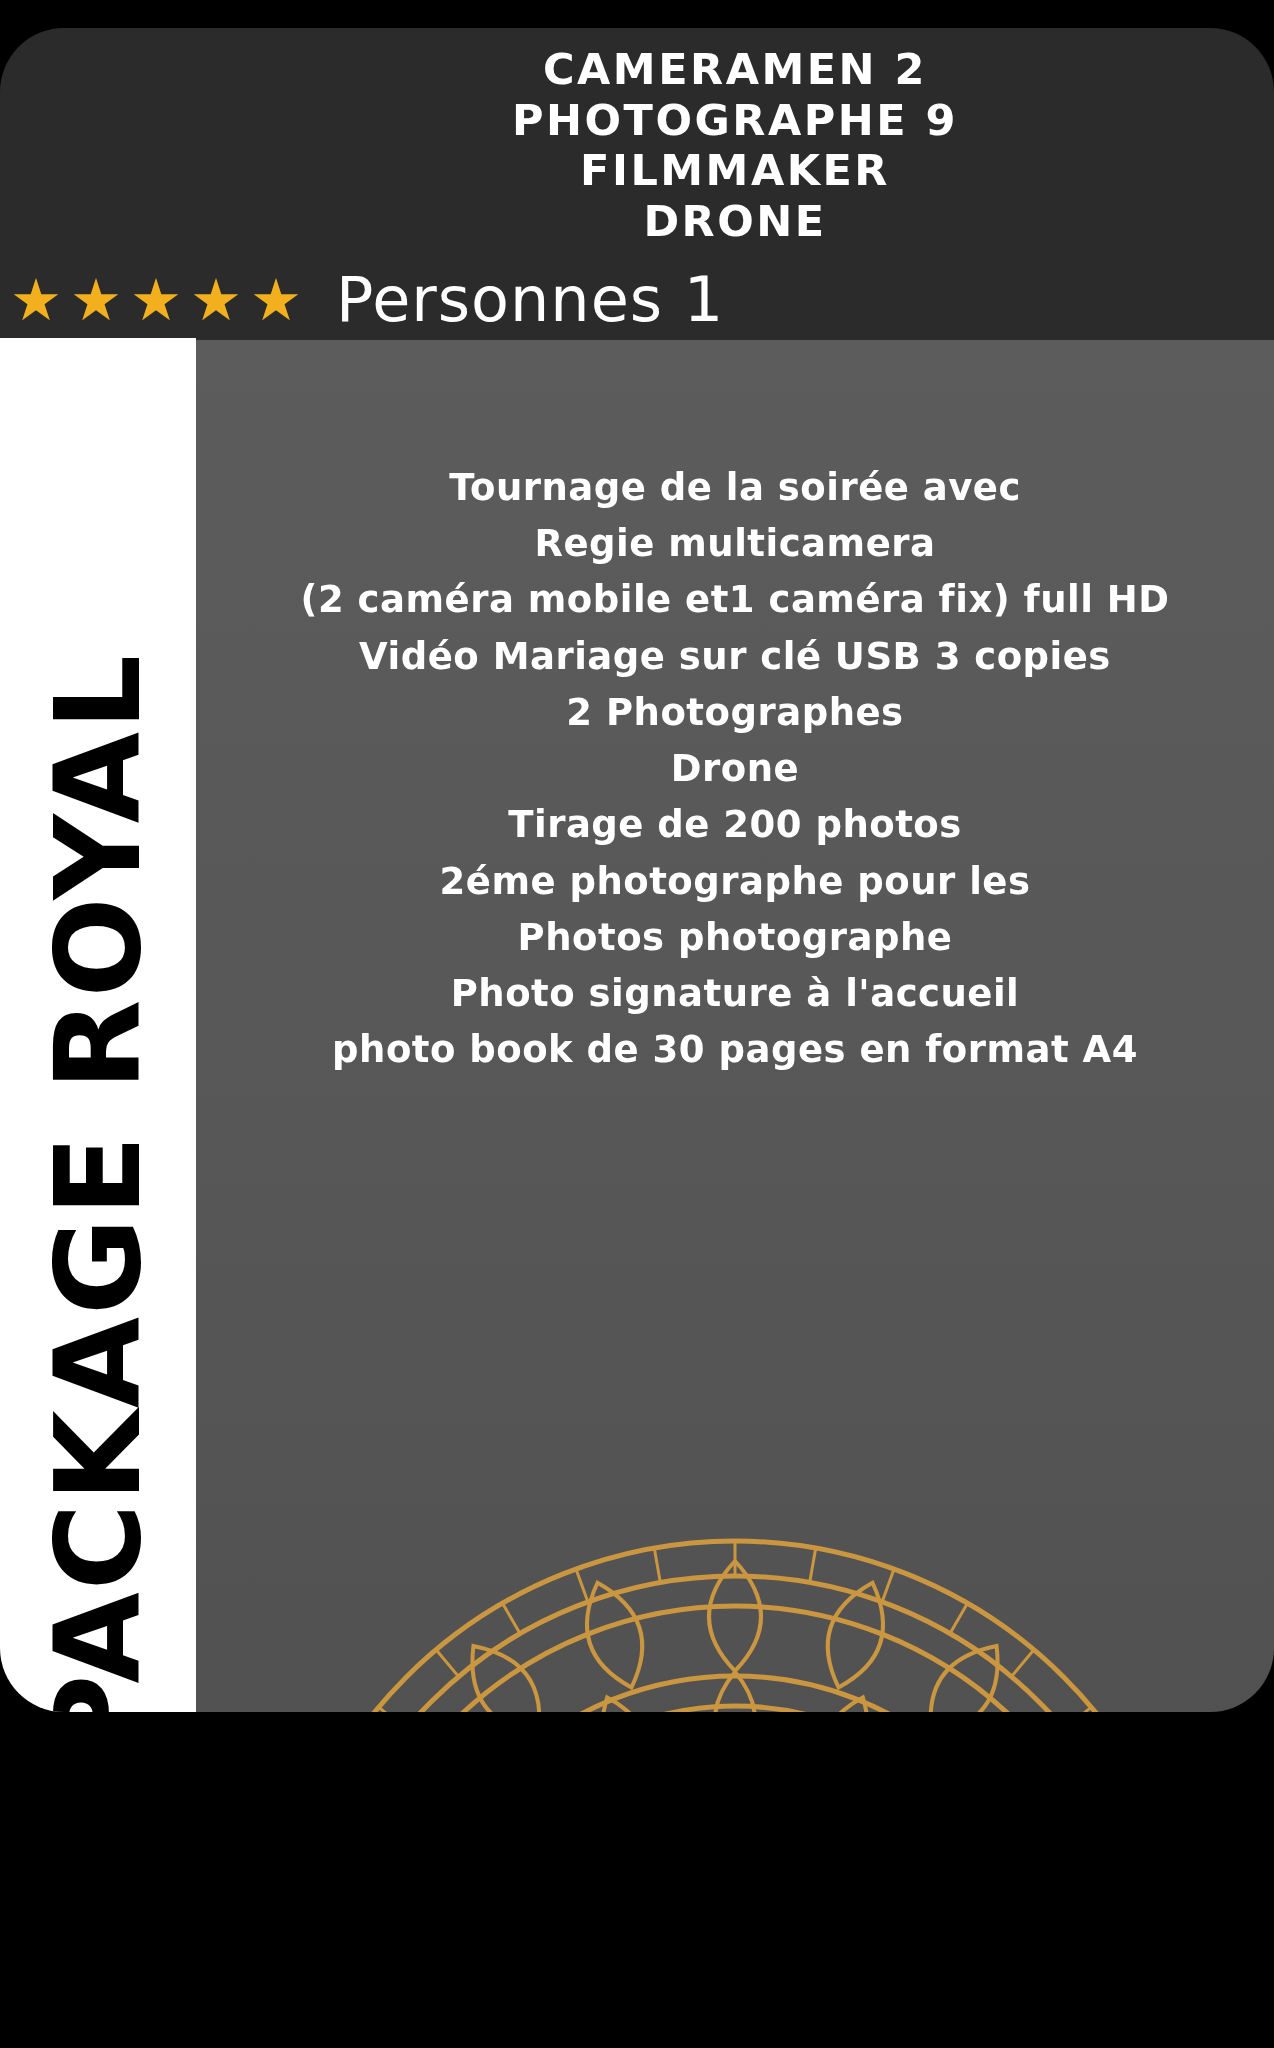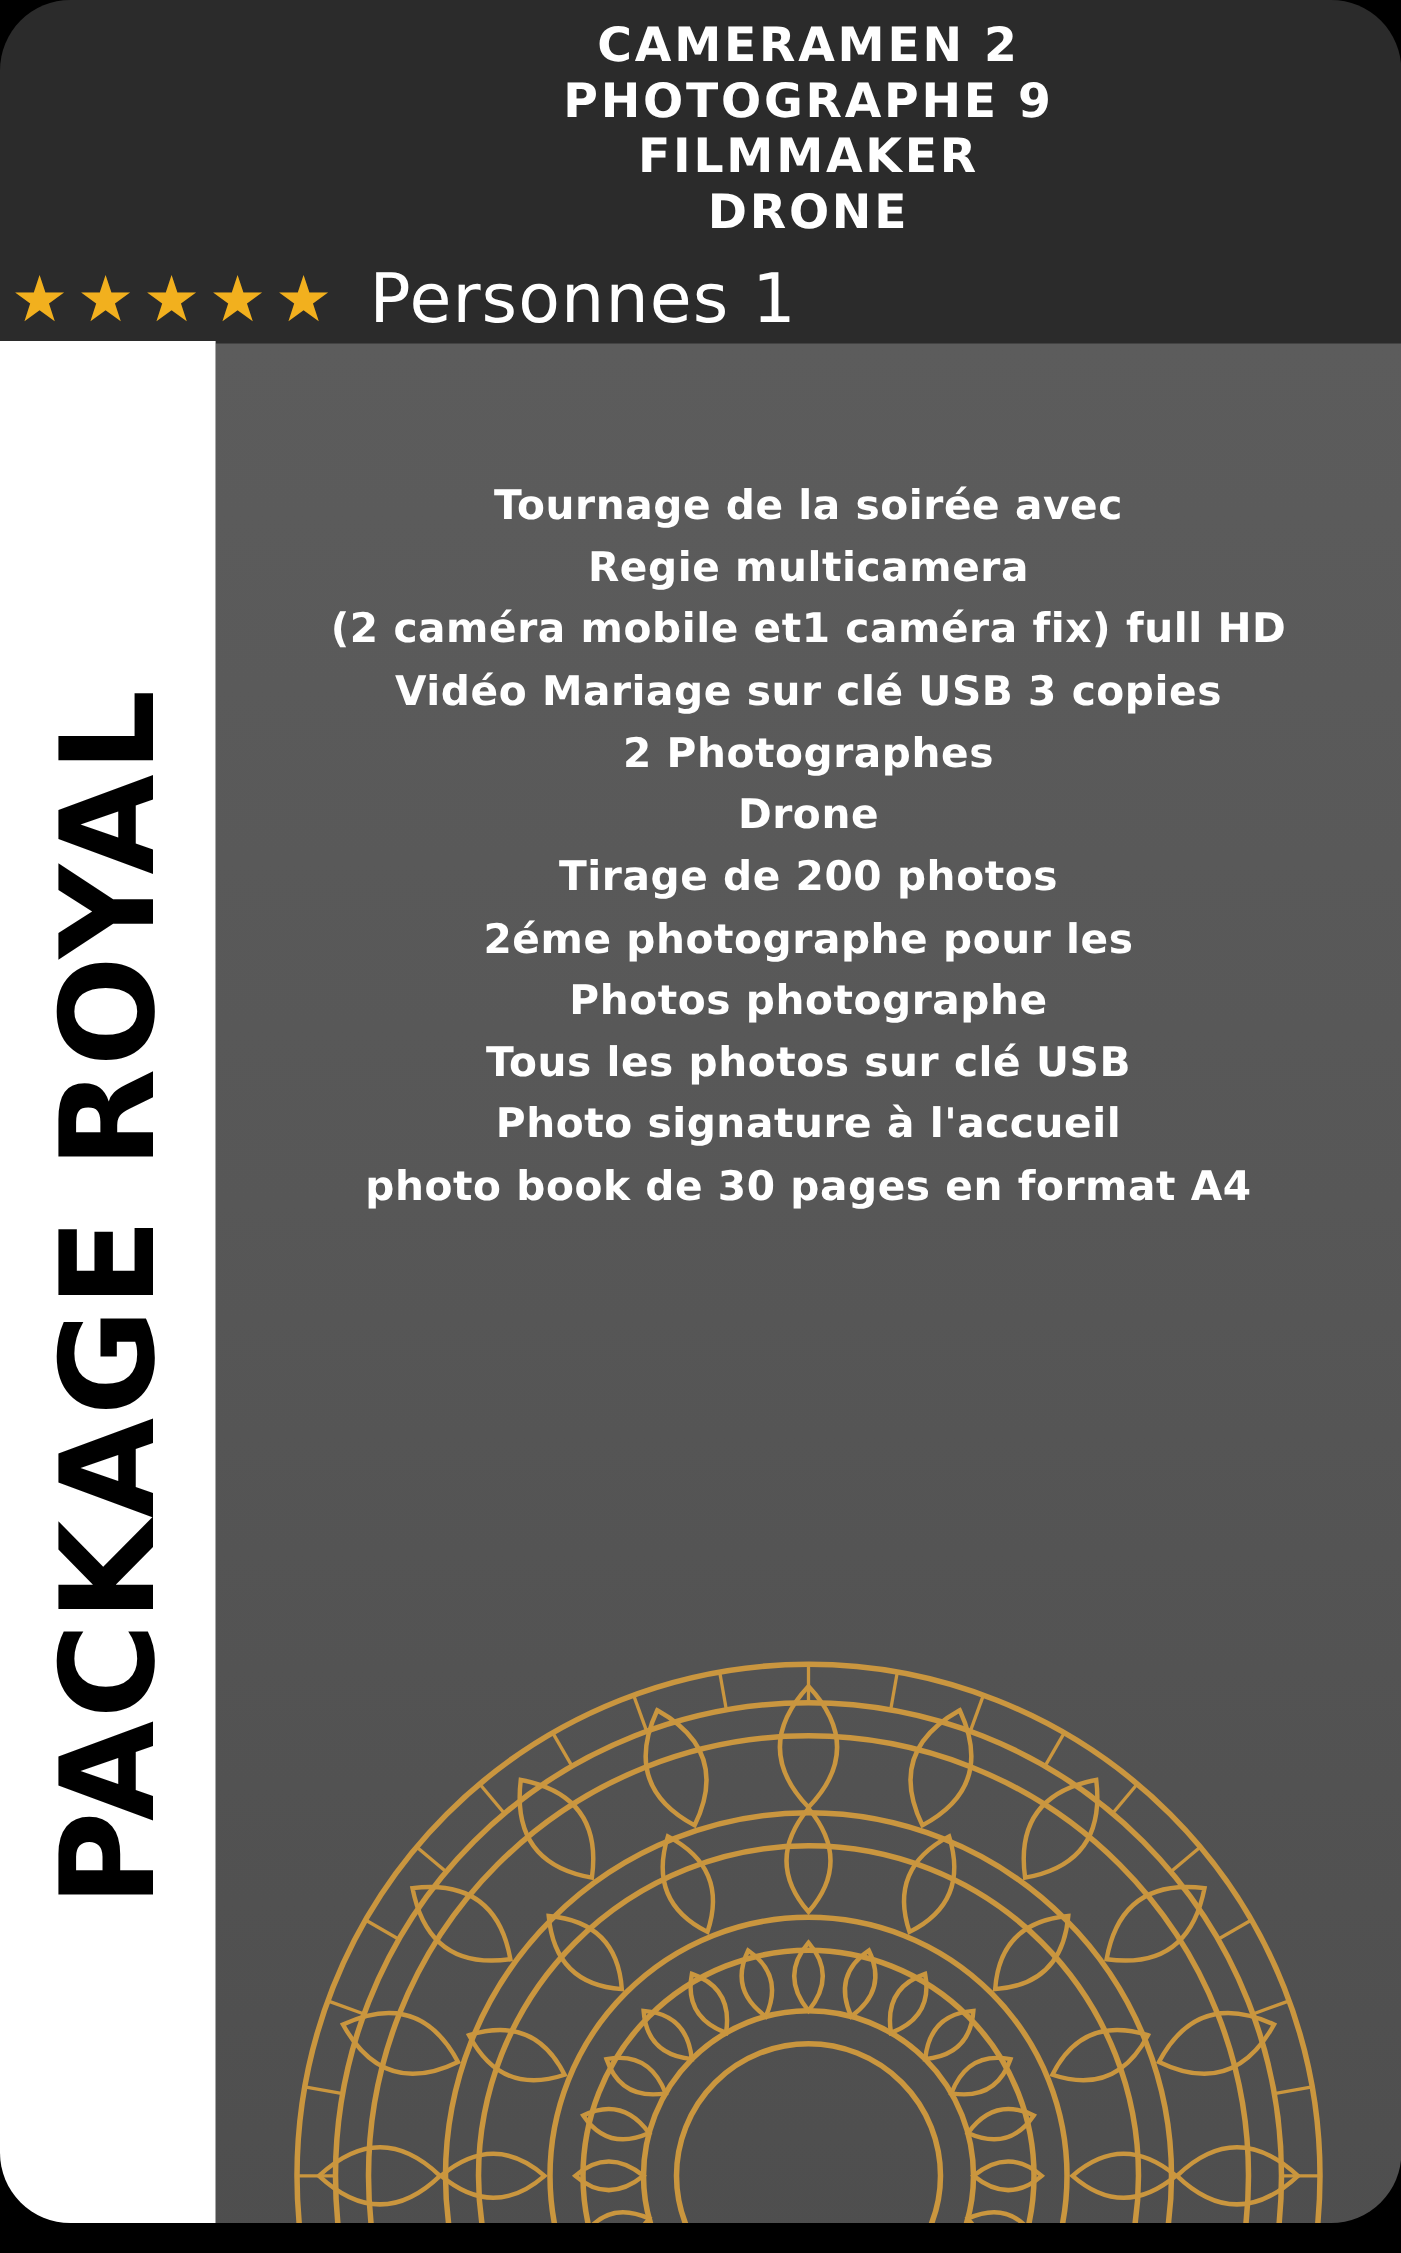--- a/index.html
+++ b/index.html
@@ -11,24 +11,25 @@
   body {
     width: 1274px;
     height: 2048px;
     font-family: "DejaVu Sans", sans-serif;
     overflow: hidden;
   }
 
   .card {
     position: relative;
     width: 1274px;
-    height: 2021px;
+    height: 1684px;
     background: #000000;
     border-radius: 64px;
     overflow: hidden;
+    margin-top: 28px;
   }
 
   
   .side-strip {
     position: absolute;
     left: 0;
     top: 310px;
     width: 196px;
     height: 1738px;
     background: #ffffff;
@@ -174,21 +175,20 @@
     <div class="features">
       <div>Tournage de la soirée avec</div>
       <div>Regie multicamera</div>
       <div>(2 caméra mobile et1 caméra fix) full HD</div>
       <div>Vidéo Mariage sur clé USB 3 copies</div>
       <div>2 Photographes</div>
       <div>Drone</div>
       <div>Tirage de 200 photos</div>
       <div>2éme photographe pour les</div>
       <div>Photos photographe</div>
-      <div>Tous les photos sur clé USB</div>
       <div>Photo signature à l'accueil</div>
       <div>photo book de 30 pages en format A4</div>
     </div>
 
     <svg class="mandala" viewBox="0 0 1000 1000">
       <g stroke="#d19a3e" fill="none" stroke-width="5">
         <circle cx="500" cy="500" r="120"></circle>
         <circle cx="500" cy="500" r="150"></circle>
         <circle cx="500" cy="500" r="205"></circle>
         <circle cx="500" cy="500" r="235"></circle>

